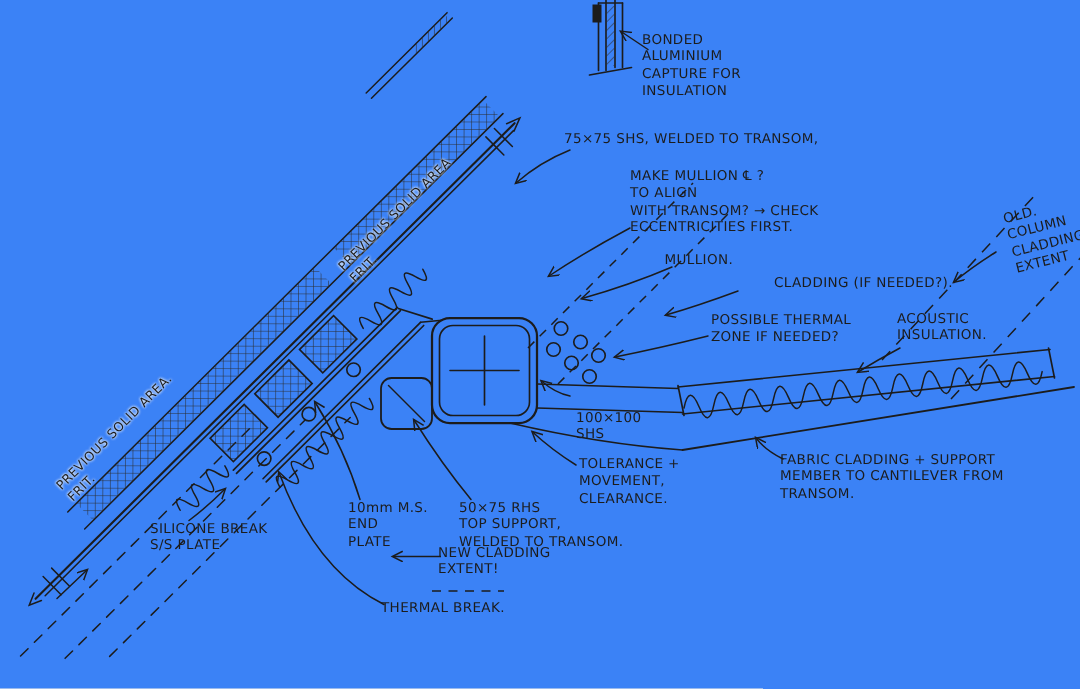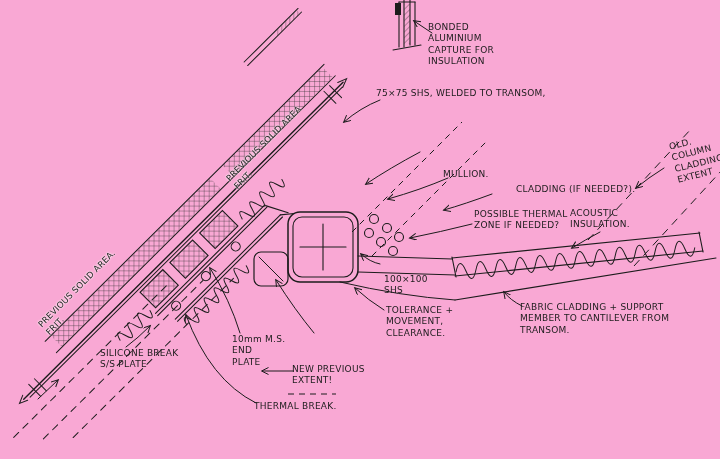--- a/index.html
+++ b/index.html
@@ -1,16 +1,16 @@
 <!DOCTYPE html>
 <html><head>
 <meta charset="utf-8">
 <style>
   html,body{margin:0;padding:0;background:#e8e8e8;}
-  #stage{position:relative;width:720px;height:459px;background:#f9a8d4;overflow:hidden;
+  #stage{position:relative;width:720px;height:459px;background:#3b82f6;overflow:hidden;
          font-family:"DejaVu Sans",sans-serif;}
   #sketch{position:absolute;left:0;top:0;}
   .lbl{position:absolute;font-size:9px;line-height:1.25;color:#1c1c1c;
        letter-spacing:.25px;white-space:pre-line;
        font-family:"DejaVu Sans",sans-serif;}
   .lbl.small{font-size:8.5px;}
   .rot45{transform:rotate(-45deg);transform-origin:0 0;
          text-shadow:0 0 2px #fcfcfa,0 0 2px #fcfcfa;}
   .rot14{transform:rotate(-14deg);transform-origin:0 0;}
 </style>
@@ -163,56 +163,63 @@
     <path d="M38,399 L58,380" marker-end="url(#arr)"></path>
   </g>
 </svg>
 
 <div class="lbl" style="left:428px;top:22px;width:98px">BONDED
 ALUMINIUM
 CAPTURE FOR INSULATION</div>
 
 <div class="lbl" style="left:376px;top:88px">75×75 SHS, WELDED TO TRANSOM,</div>
 
+<div class="lbl" style="left:420px;top:113px">MAKE MULLION ℄ ?
+TO ALIGN
+WITH TRANSOM? → CHECK
+ECCENTRICITIES FIRST.</div>
 
 <div class="lbl" style="left:443px;top:169px">MULLION.</div>
 
 <div class="lbl" style="left:516px;top:184px">CLADDING (IF NEEDED?).</div>
 
 <div class="lbl" style="left:474px;top:209px">POSSIBLE THERMAL
 ZONE IF NEEDED?</div>
 
 <div class="lbl rot14" style="left:668px;top:142px">OLD.
 COLUMN
 CLADDING
 EXTENT</div>
 
-<div class="lbl" style="left:570px;top:208px">ACOUSTIC
+<div class="lbl" style="left:598px;top:208px">ACOUSTIC
 INSULATION.</div>
 
 <div class="lbl" style="left:384px;top:274px">100×100
 SHS</div>
 
 <div class="lbl" style="left:386px;top:305px">TOLERANCE +
 MOVEMENT,
 CLEARANCE.</div>
 
 <div class="lbl" style="left:520px;top:302px">FABRIC CLADDING + SUPPORT
 MEMBER TO CANTILEVER FROM
 TRANSOM.</div>
 
+<div class="lbl" style="left:306px;top:334px">50×75 RHS
+TOP SUPPORT,
+WELDED TO TRANSOM.</div>
 
 <div class="lbl" style="left:232px;top:334px">10mm M.S.
 END
 PLATE</div>
 
 <div class="lbl" style="left:100px;top:348px">SILICONE BREAK
 S/S PLATE</div>
 
-<div class="lbl" style="left:292px;top:364px">NEW PREVIOUS
+<div class="lbl" style="left:292px;top:364px">NEW CLADDING
 EXTENT!</div>
 
 <div class="lbl" style="left:254px;top:401px">THERMAL BREAK.</div>
 
 
 <div class="lbl small rot45" style="left:224px;top:176px">PREVIOUS SOLID AREA
 FRIT.</div>
 
 <div class="lbl small rot45" style="left:36px;top:322px">PREVIOUS SOLID AREA.
 FRIT.</div>

